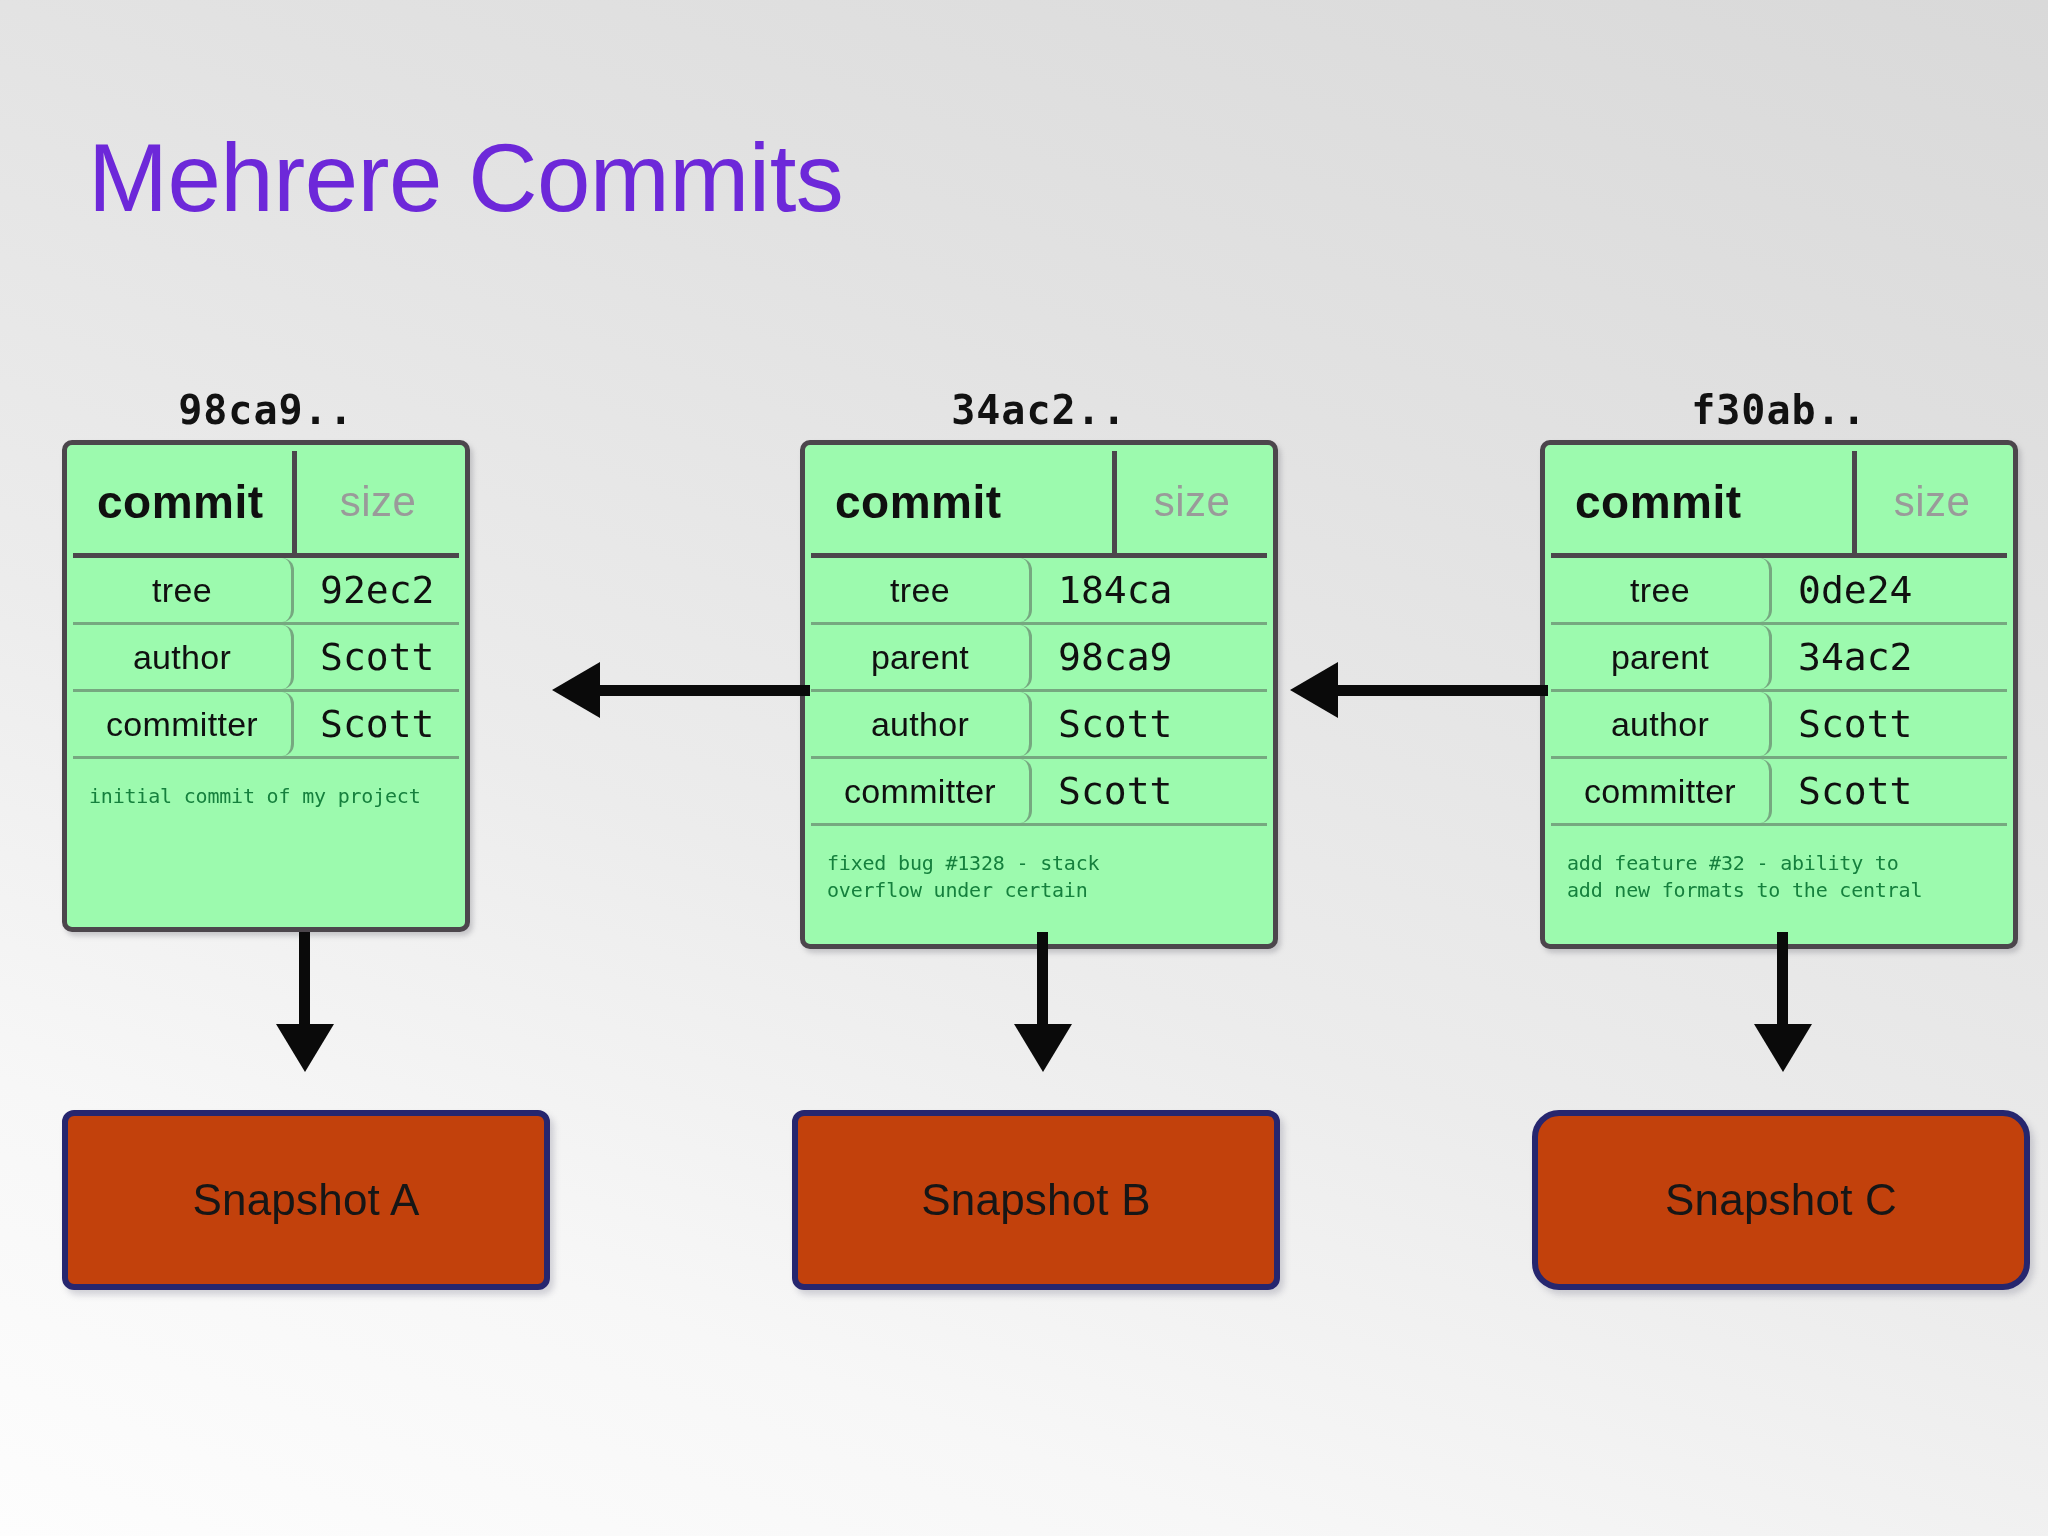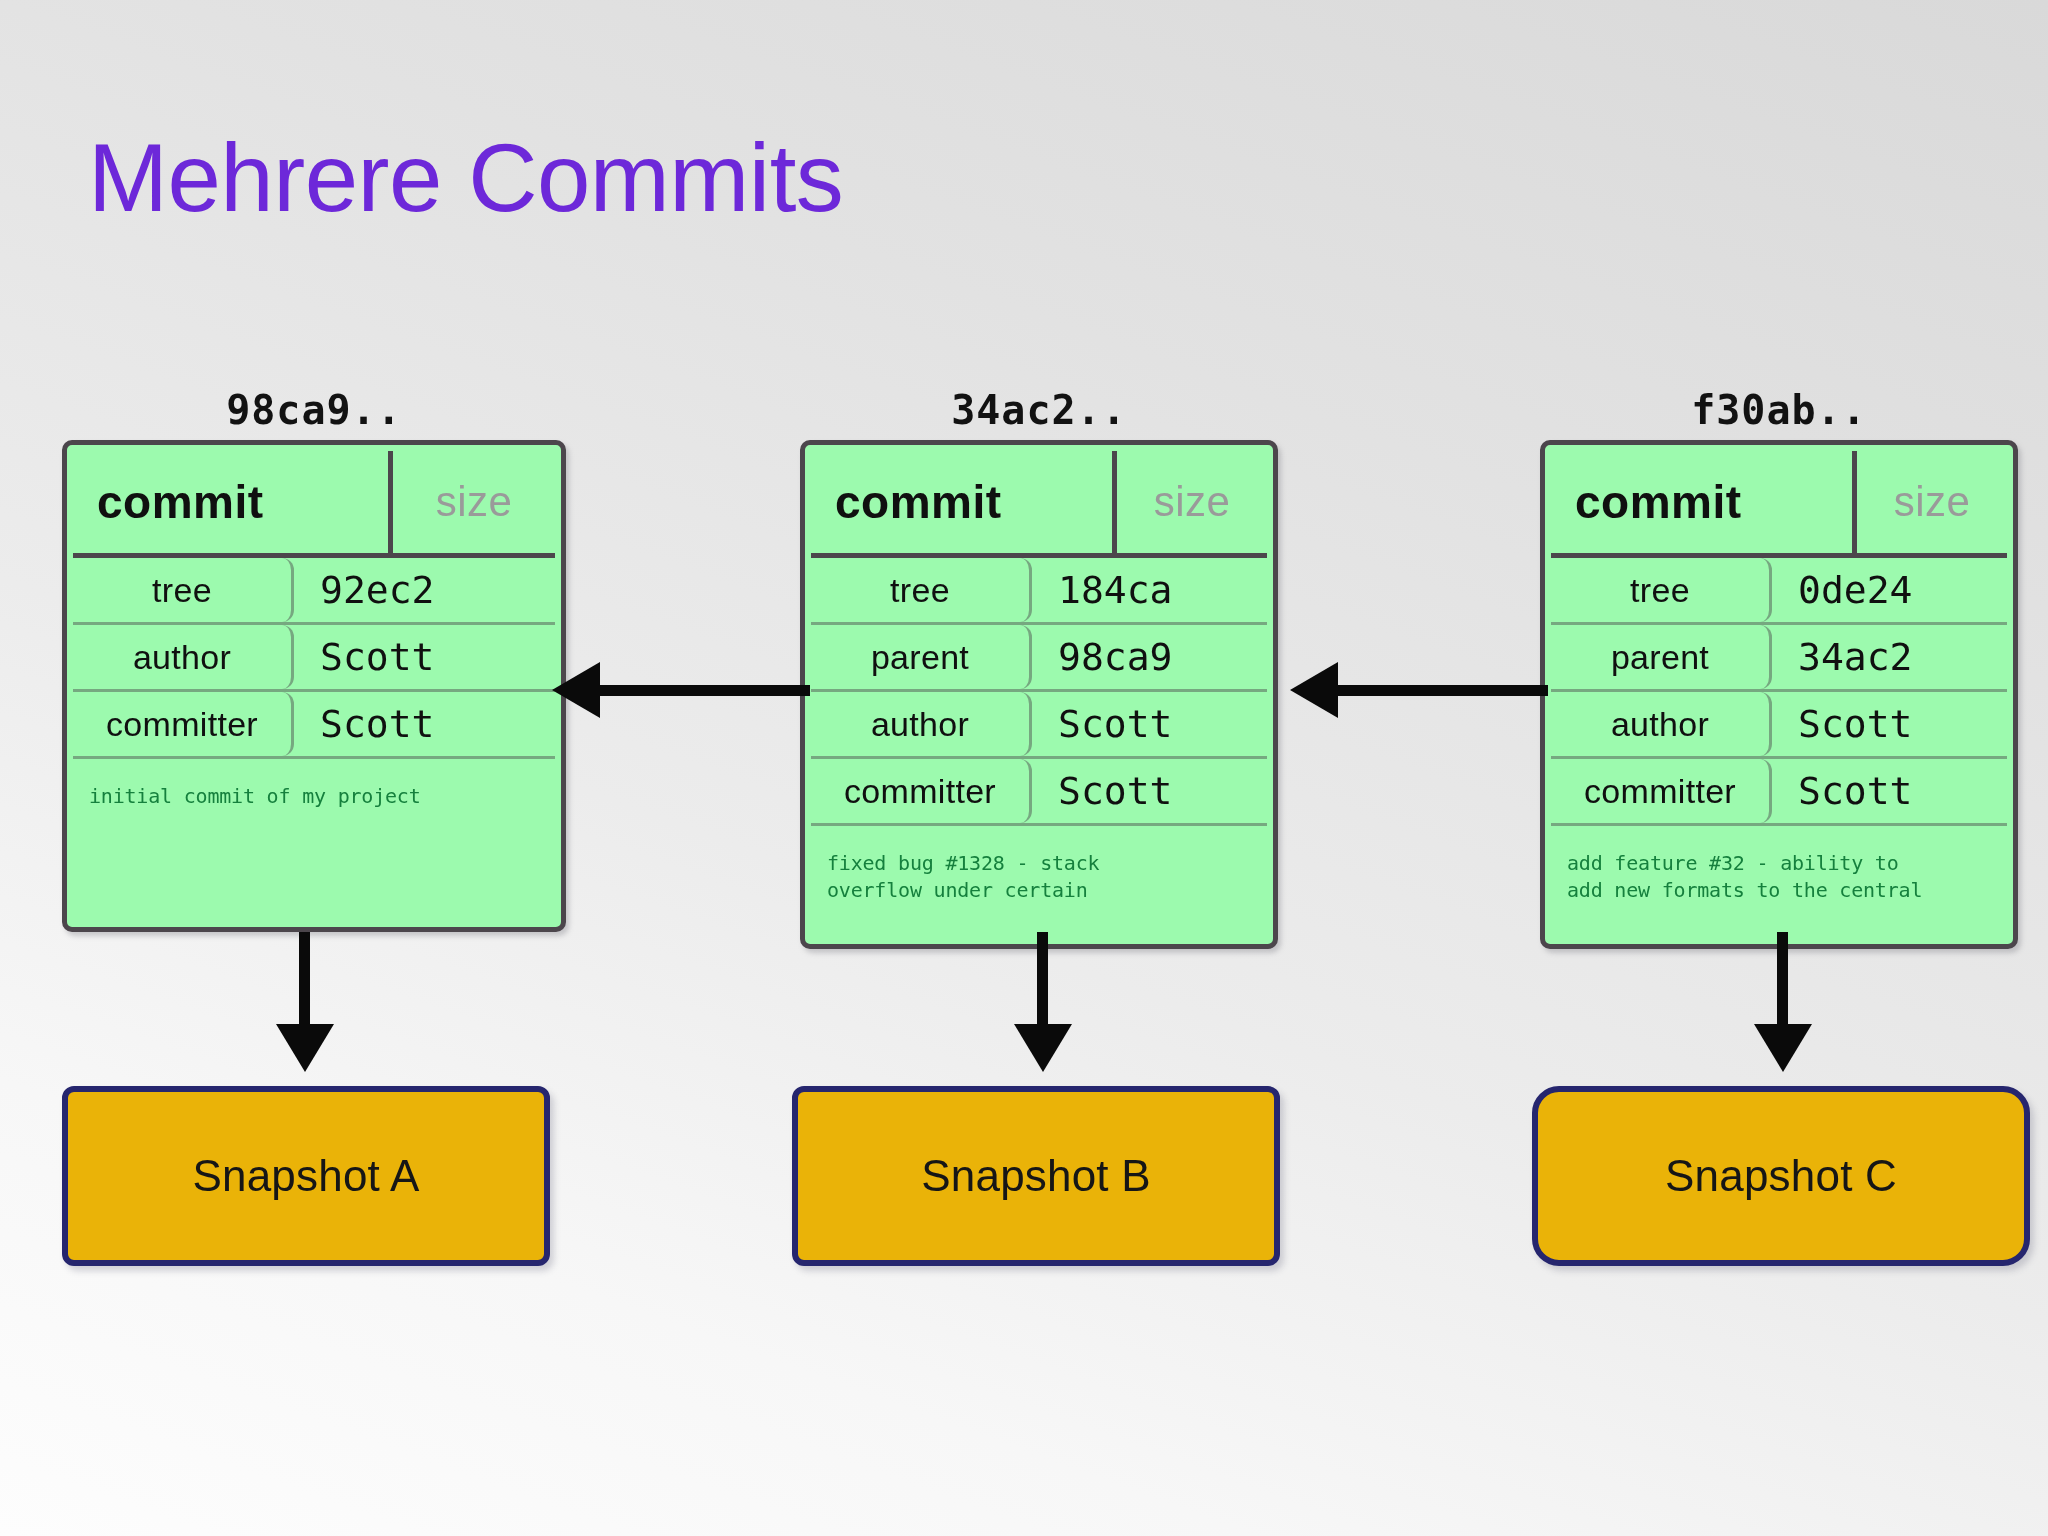--- a/index.html
+++ b/index.html
@@ -31,21 +31,21 @@
     color: #6d28d9;
     letter-spacing: -0.5px;
     white-space: nowrap;
   }
 
   
   .commit-col {
     position: absolute;
     top: 386px;
   }
-  .commit-col.c0 { left: 62px;   width: 504px; }
+  .commit-col.c0 { left: 62px;   width: 408px; }
   .commit-col.c1 { left: 800px;  width: 478px; }
   .commit-col.c2 { left: 1540px; width: 478px; }
 
   .hash-label {
     text-align: center;
     font-family: "DejaVu Sans Mono", "Liberation Mono", monospace;
     font-size: 40px;
     font-weight: 700;
     color: #121212;
     letter-spacing: 1px;
@@ -185,23 +185,23 @@
     border-right: 29px solid transparent;
     border-top: 48px solid #0a0a0a;
   }
   #v-arrow-1 { left: 270px;  top: 932px; height: 140px; }
   #v-arrow-2 { left: 1008px; top: 932px; height: 140px; }
   #v-arrow-3 { left: 1748px; top: 932px; height: 140px; }
 
   
   .snapshot {
     position: absolute;
-    top: 1086px;
+    top: 1110px;
     height: 168px;
-    background: #eab308;
+    background: #c2410c;
     border: 6px solid #26266e;
     border-radius: 12px;
     display: flex;
     align-items: center;
     justify-content: center;
     font-size: 44px;
     color: #161616;
     box-shadow: 4px 5px 6px rgba(120,120,140,0.3);
     letter-spacing: 0.2px;
   }

